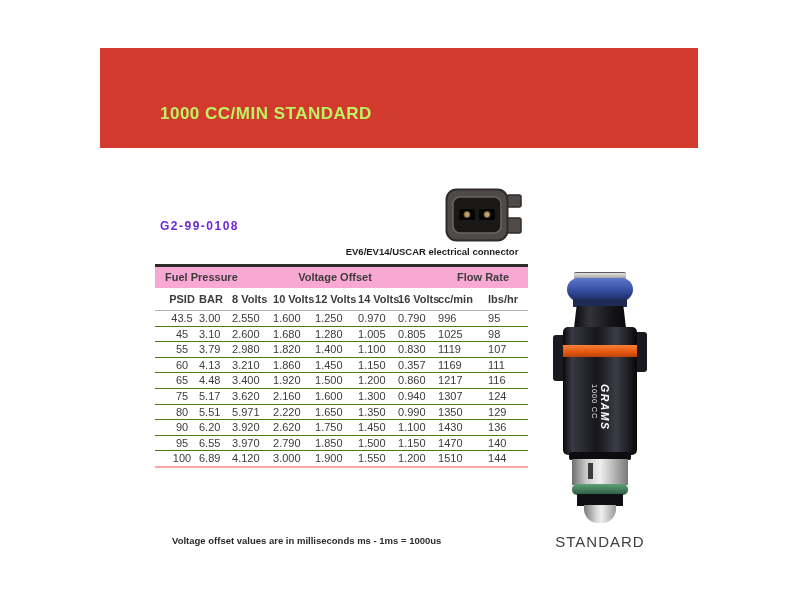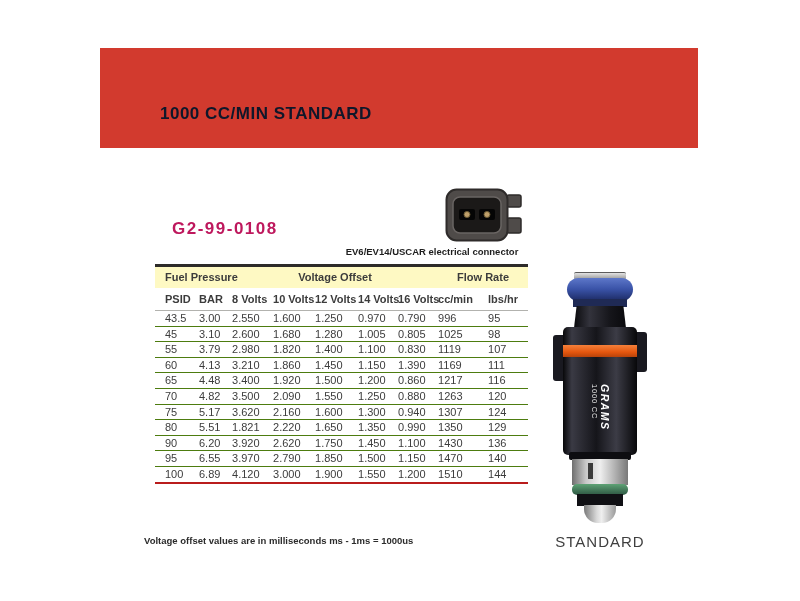--- a/index.html
+++ b/index.html
@@ -1,43 +1,43 @@
 <!DOCTYPE html>
 <html><head>
 <meta charset="utf-8">
 <style>
   * { margin:0; padding:0; box-sizing:border-box; }
   body { background:#ffffff; font-family:"Liberation Sans", sans-serif; }
   .page { position:relative; width:800px; height:601px; background:#ffffff; overflow:hidden; }
 
   
   .banner { position:absolute; left:100px; top:48px; width:598px; height:100px; background:#d23a2e; }
-  .banner-title { position:absolute; left:60px; top:56px; color:#0f172a; font-size:17px; font-weight:bold; letter-spacing:0.5px; }
-
-  
-  .part-number { position:absolute; left:172px; top:219px; font-size:17px; font-weight:bold; letter-spacing:1.5px; color:#be185d; }
+  .banner-title { position:absolute; left:60px; top:56px; color:#bef264; font-size:17px; font-weight:bold; letter-spacing:0.5px; }
+
+  
+  .part-number { position:absolute; left:160px; top:219px; font-size:12px; font-weight:bold; letter-spacing:1.5px; color:#6d28d9; }
   .part-subtitle { position:absolute; left:160px; top:243px; font-size:11px; letter-spacing:0.9px; color:#8f8f8f;margin-top:31px; }
 
   
   .connector-wrap { position:absolute; left:445px; top:188px; width:78px; height:54px; }
   .connector-label { position:absolute; left:332px; top:246px; width:200px; text-align:center; font-size:9.5px; font-weight:bold; color:#1e1e1e; }
 
   
   table.spec { position:absolute; left:155px; top:264px; width:373px; border-collapse:collapse; table-layout:fixed; border-top:3px solid #2d2b29; font-size:11px; color:#3c3c3c; }
   table.spec th, table.spec td { text-align:left; white-space:nowrap; font-weight:normal; padding:0; vertical-align:middle; }
-  table.spec th.group { background:#fef9c3; height:22px; font-weight:600; text-align:center; font-size:11px; }
+  table.spec th.group { background:#f9a8d4; height:22px; font-weight:600; text-align:center; font-size:11px; }
   table.spec th.group:first-child { text-align:left; padding-left:10px; }
   table.spec th.col { height:23px; font-weight:600; border-bottom:1px solid #b2b2ae; }
   table.spec td { height:14.6px; line-height:14.6px; }
-  table.spec td:first-child, table.spec th.col:first-child { padding-left:10px; }
+  table.spec td:first-child, table.spec th.col:first-child { padding-left:10px;text-align:center; }
   table.spec tbody tr { border-bottom:1px solid #4d7c0f; }
-  table.spec tbody tr:last-child { border-bottom:2px solid #b91c1c; }
-
-  
-  .footnote { position:absolute; left:144px; top:535px; font-size:9.5px; font-weight:bold; color:#2b2b2b; }
+  table.spec tbody tr:last-child { border-bottom:2px solid #fca5a5; }
+
+  
+  .footnote { position:absolute; left:172px; top:535px; font-size:9.5px; font-weight:bold; color:#2b2b2b; }
 
   
   .injector { position:absolute; left:548px; top:268px; width:104px; height:258px; }
   .inj-cap      { position:absolute; left:26px; top:4px;  width:52px; height:8px;  border-radius:2px; background:linear-gradient(180deg,#e3e3e3,#8f8f8f); border-top:1px solid #5c5c5c; }
   .inj-blue     { position:absolute; left:19px; top:10px; width:66px; height:23px; border-radius:12px; background:linear-gradient(180deg,#5d77c9 0%,#3a53a8 48%,#1c2a63 100%); }
   .inj-blue-base{ position:absolute; left:25px; top:31px; width:54px; height:8px;  background:#1f2a55; }
   .inj-collar   { position:absolute; left:26px; top:38px; width:52px; height:22px; background:linear-gradient(90deg,#0a0a0d,#33333c 30%,#15151a 70%,#0a0a0d); clip-path:polygon(5% 0,95% 0,100% 100%,0 100%); }
   .inj-clip-l   { position:absolute; left:5px;  top:67px; width:13px; height:46px; background:#191920; border-radius:3px; }
   .inj-clip-r   { position:absolute; left:86px; top:64px; width:13px; height:40px; background:#191920; border-radius:3px; }
   .inj-body     { position:absolute; left:15px; top:59px; width:74px; height:128px; border-radius:5px; background:linear-gradient(90deg,#08080a 0%,#3a3a44 12%,#15151a 45%,#3c3c46 72%,#08080a 100%); }
@@ -144,61 +144,50 @@
           <td>1119</td>
           <td>107</td>
         </tr>
         <tr>
           <td>60</td>
           <td>4.13</td>
           <td>3.210</td>
           <td>1.860</td>
           <td>1.450</td>
           <td>1.150</td>
-          <td>1.390</td>
+          <td>0.357</td>
           <td>1169</td>
           <td>111</td>
         </tr>
         <tr>
           <td>65</td>
           <td>4.48</td>
           <td>3.400</td>
           <td>1.920</td>
           <td>1.500</td>
           <td>1.200</td>
           <td>0.860</td>
           <td>1217</td>
           <td>116</td>
         </tr>
         <tr>
-          <td>70</td>
-          <td>4.82</td>
-          <td>3.500</td>
-          <td>2.090</td>
-          <td>1.550</td>
-          <td>1.250</td>
-          <td>0.880</td>
-          <td>1263</td>
-          <td>120</td>
-        </tr>
-        <tr>
           <td>75</td>
           <td>5.17</td>
           <td>3.620</td>
           <td>2.160</td>
           <td>1.600</td>
           <td>1.300</td>
           <td>0.940</td>
           <td>1307</td>
           <td>124</td>
         </tr>
         <tr>
           <td>80</td>
           <td>5.51</td>
-          <td>1.821</td>
+          <td>5.971</td>
           <td>2.220</td>
           <td>1.650</td>
           <td>1.350</td>
           <td>0.990</td>
           <td>1350</td>
           <td>129</td>
         </tr>
         <tr>
           <td>90</td>
           <td>6.20</td>

